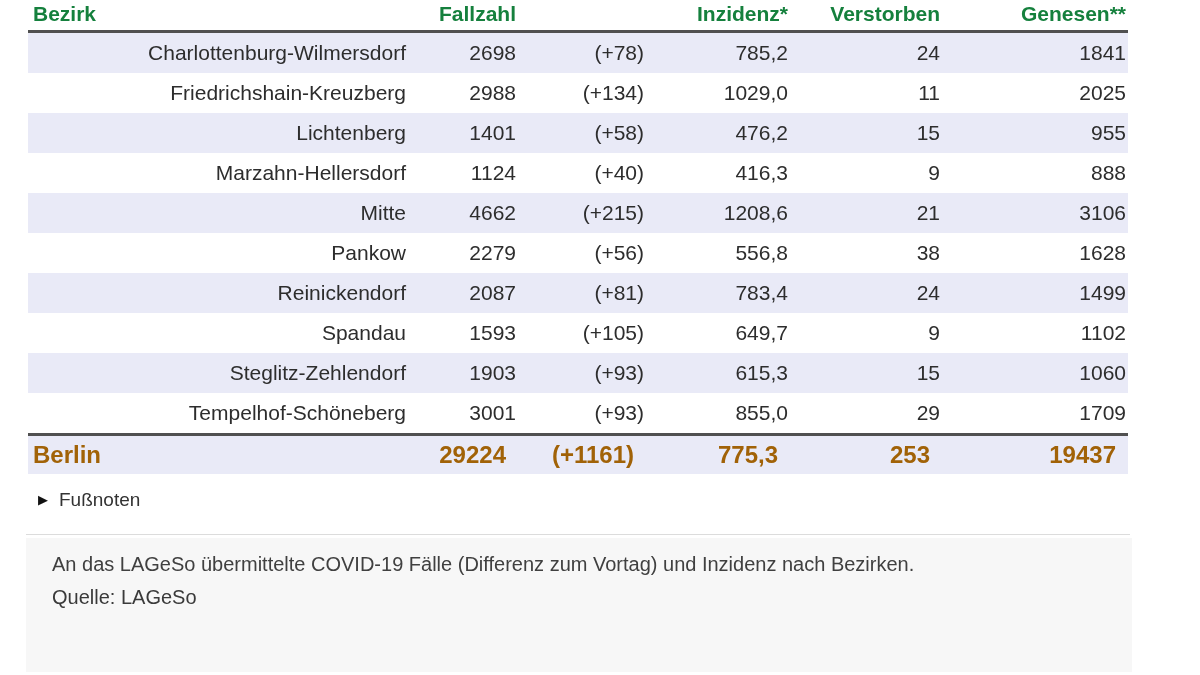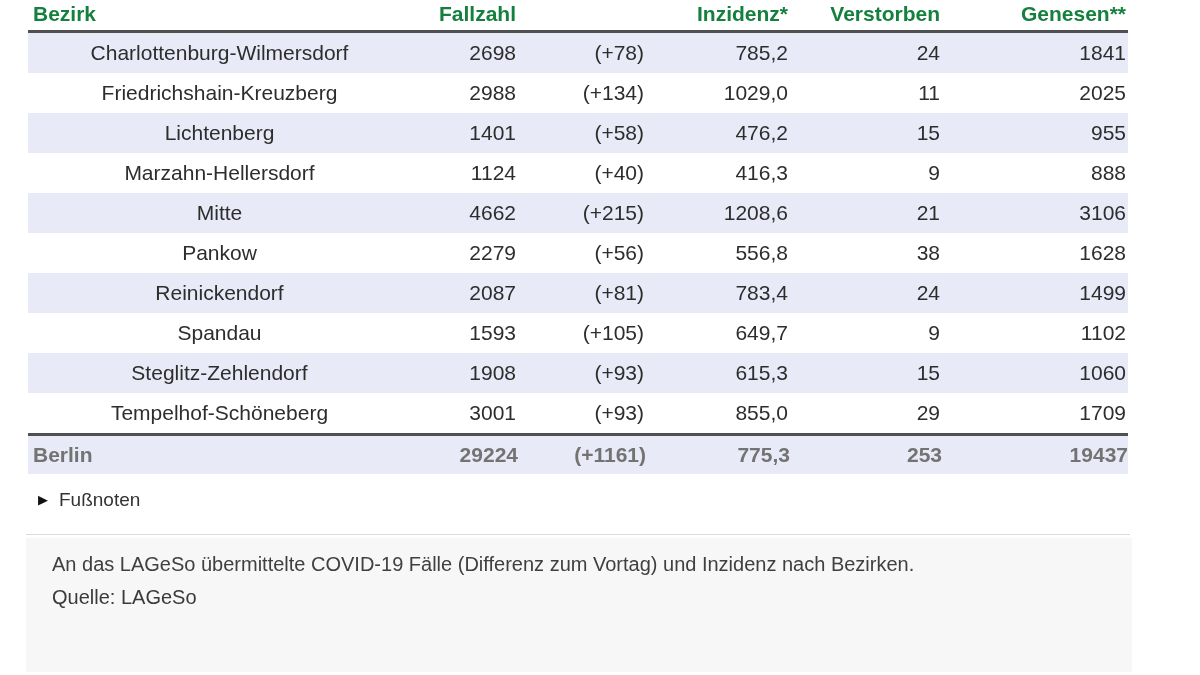--- a/index.html
+++ b/index.html
@@ -53,30 +53,30 @@
     font-size: 21px;
     color: var(--text);
     text-align: right;
     padding: 0 2px;
     height: 40px;
     line-height: 40px;
     white-space: nowrap;
     overflow: hidden;
   }
   tbody td.first, tbody td:first-child {
-    text-align: center;
+    text-align: right;
     padding-left: 5px;
   }
   tbody tr:nth-child(odd) { background: var(--stripe); }
   tfoot td {
-    font-size: 21px;
+    font-size: 24px;
     font-weight: bold;
-    color: #737373;
-    text-align: right;
-    padding: 0 0;
+    color: #a16207;
+    text-align: right;
+    padding: 0 12px;
     height: 38px;
     line-height: 38px;
     background: var(--stripe);
     border-top: 3px solid var(--header-border);
     white-space: nowrap;
   }
   tfoot td.first {
     text-align: left;
     padding-left: 5px;
   }
@@ -207,21 +207,21 @@
         <tr>
           <td class="first">Spandau</td>
           <td>1593</td>
           <td>(+105)</td>
           <td>649,7</td>
           <td>9</td>
           <td>1102</td>
         </tr>
         <tr>
           <td class="first">Steglitz-Zehlendorf</td>
-          <td>1908</td>
+          <td>1903</td>
           <td>(+93)</td>
           <td>615,3</td>
           <td>15</td>
           <td>1060</td>
         </tr>
         <tr>
           <td class="first">Tempelhof-Schöneberg</td>
           <td>3001</td>
           <td>(+93)</td>
           <td>855,0</td>

